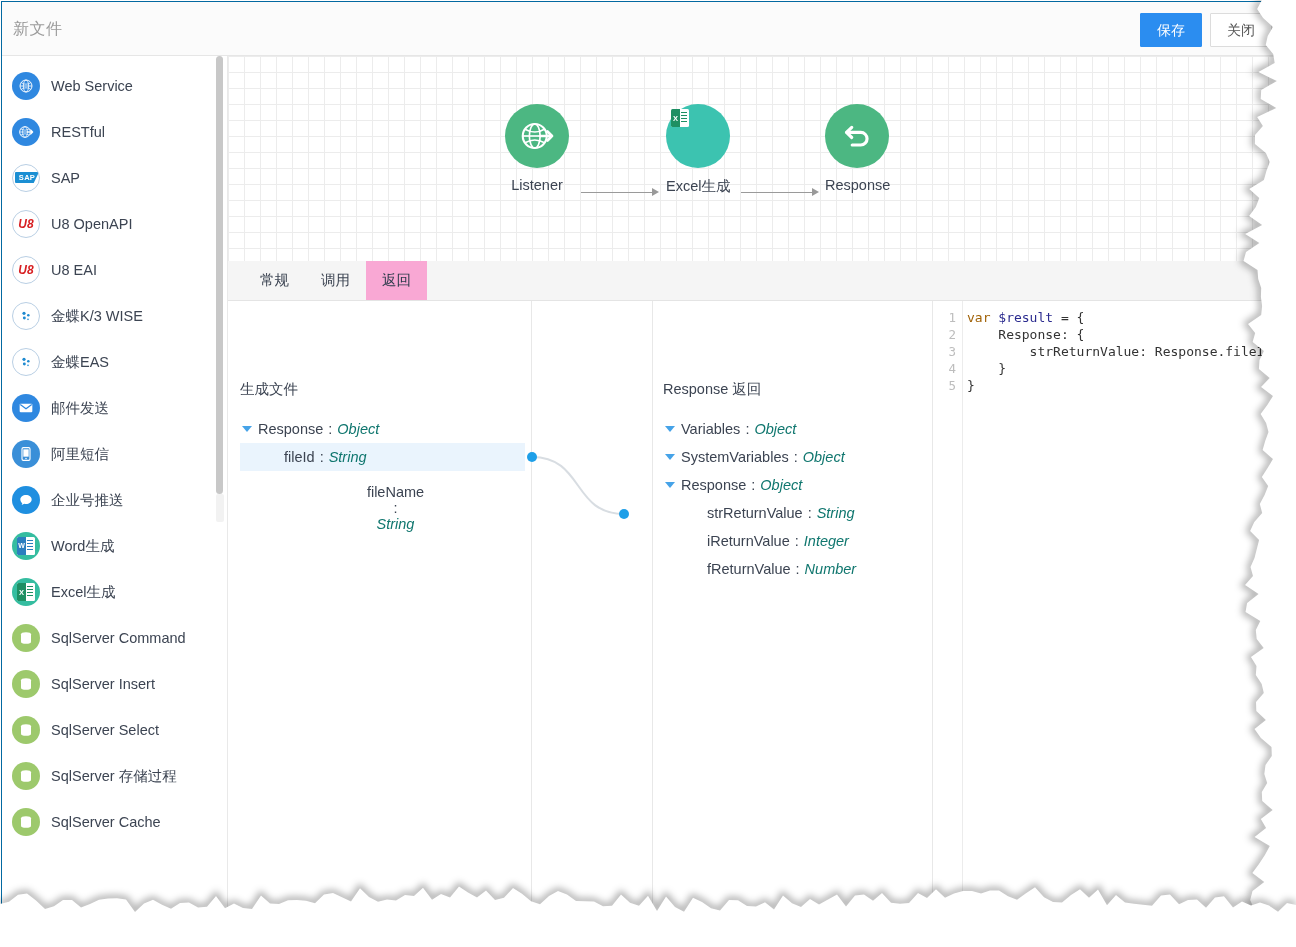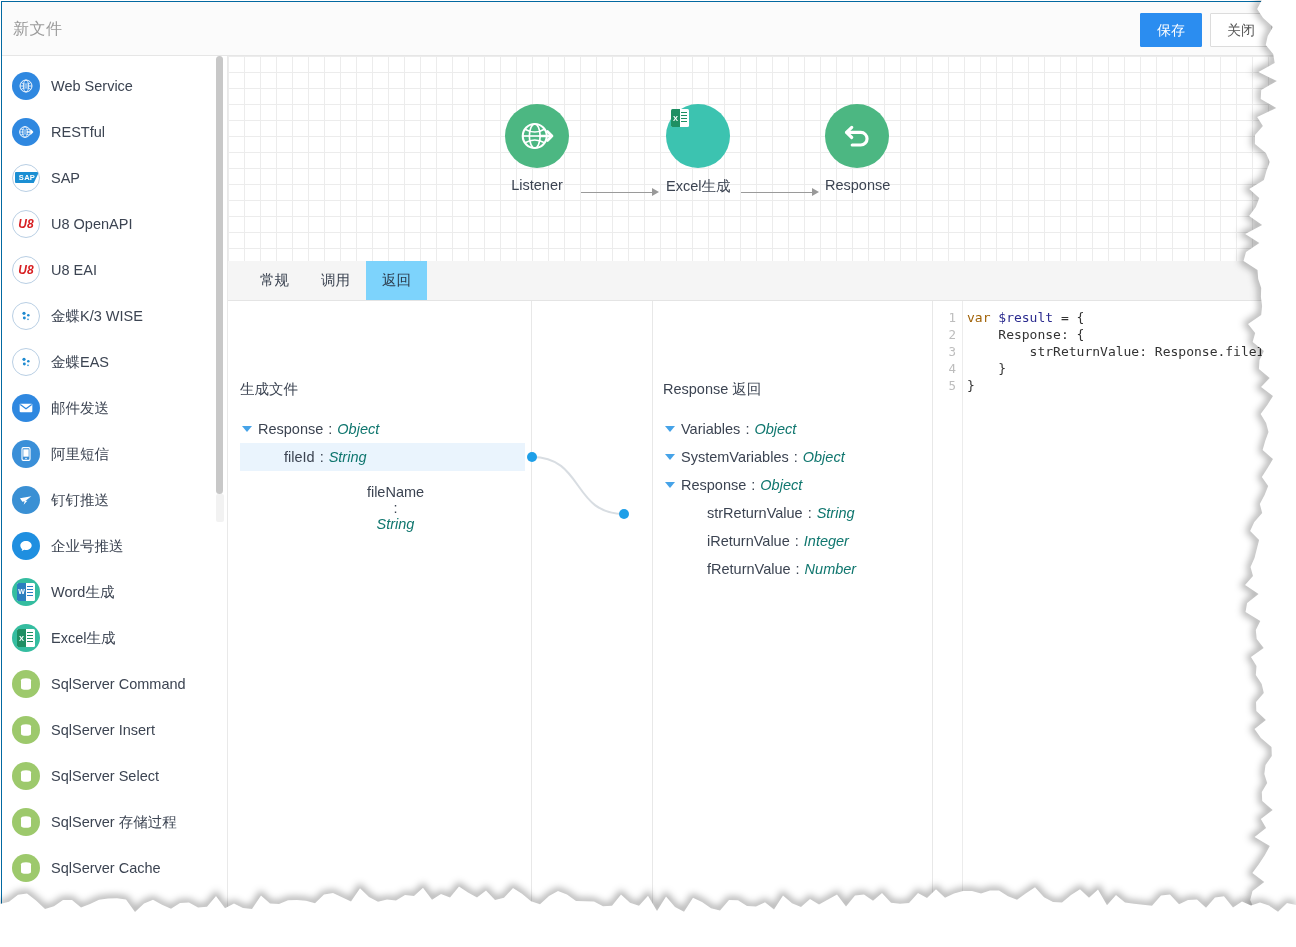--- a/index.html
+++ b/index.html
@@ -126,21 +126,21 @@
     position:absolute;left:0;top:205px;right:0;height:40px;
     background:#f5f5f5;border-bottom:1px solid #e4e4e4;
     box-sizing:border-box;
     display:flex;align-items:stretch;padding-left:16px;
   }
   .tab{
     display:flex;align-items:center;justify-content:center;
     padding:0 16px;font-size:14.5px;color:#3c4452;cursor:pointer;
     border:none;background:transparent;font-family:inherit;
   }
-  .tab.active{background:#7dd3fc;color:#2b3a4a;}
+  .tab.active{background:#f9a8d4;color:#2b3a4a;}
 
   
   .mapper{
     position:absolute;left:0;top:245px;right:0;bottom:0;
     background:#fff;
   }
   .vdiv{position:absolute;top:0;bottom:0;width:1px;background:#e8e8e8;}
 
   .pane-title{
     position:absolute;font-size:14.5px;color:#3c4452;
@@ -292,28 +292,20 @@
           </div>
           <div class="pal-item">
             <span class="pal-ico" style="background: rgb(58, 143, 216);">
               <svg width="16" height="16" viewBox="0 0 24 24">
                 <rect x="6" y="2.5" width="12" height="19" rx="2" fill="none" stroke="#ffffff" stroke-width="1.7"></rect>
                 <rect x="8" y="5" width="8" height="11" fill="#ffffff"></rect>
                 <circle cx="12" cy="18.6" r="1.1" fill="#ffffff"></circle>
               </svg>
             </span>
             <span class="pal-label">阿里短信</span>
-          </div>
-          <div class="pal-item">
-            <span class="pal-ico" style="background: rgb(58, 144, 212);">
-              <svg width="16" height="16" viewBox="0 0 24 24">
-                <path d="M3 9.5 L20 6.5 L11 13.5 L14 13 L8.5 19 L10 13.8 L6.5 14.6 Z" fill="#ffffff"></path>
-              </svg>
-            </span>
-            <span class="pal-label">钉钉推送</span>
           </div>
           <div class="pal-item">
             <span class="pal-ico" style="background: rgb(31, 143, 224);">
               <svg width="16" height="16" viewBox="0 0 24 24">
                 <path d="M12 4.5c4.7 0 8.5 3 8.5 6.8s-3.8 6.8-8.5 6.8c-.9 0-1.8-.1-2.6-.3L5.5 19.6l.9-2.9C4.6 15.5 3.5 13.6 3.5 11.3 3.5 7.5 7.3 4.5 12 4.5z" fill="#ffffff"></path>
               </svg>
             </span>
             <span class="pal-label">企业号推送</span>
           </div>
           <div class="pal-item">

